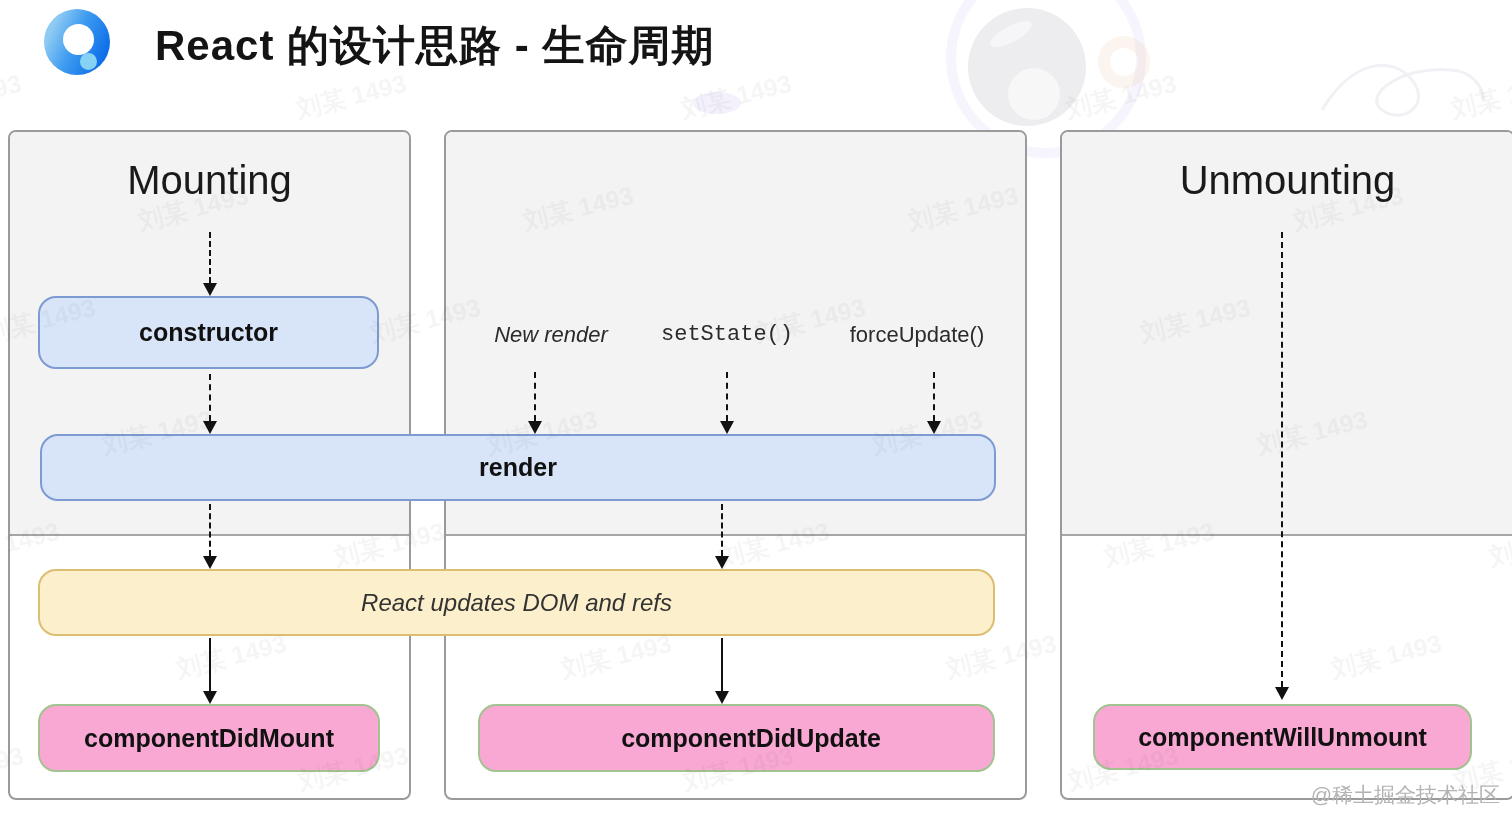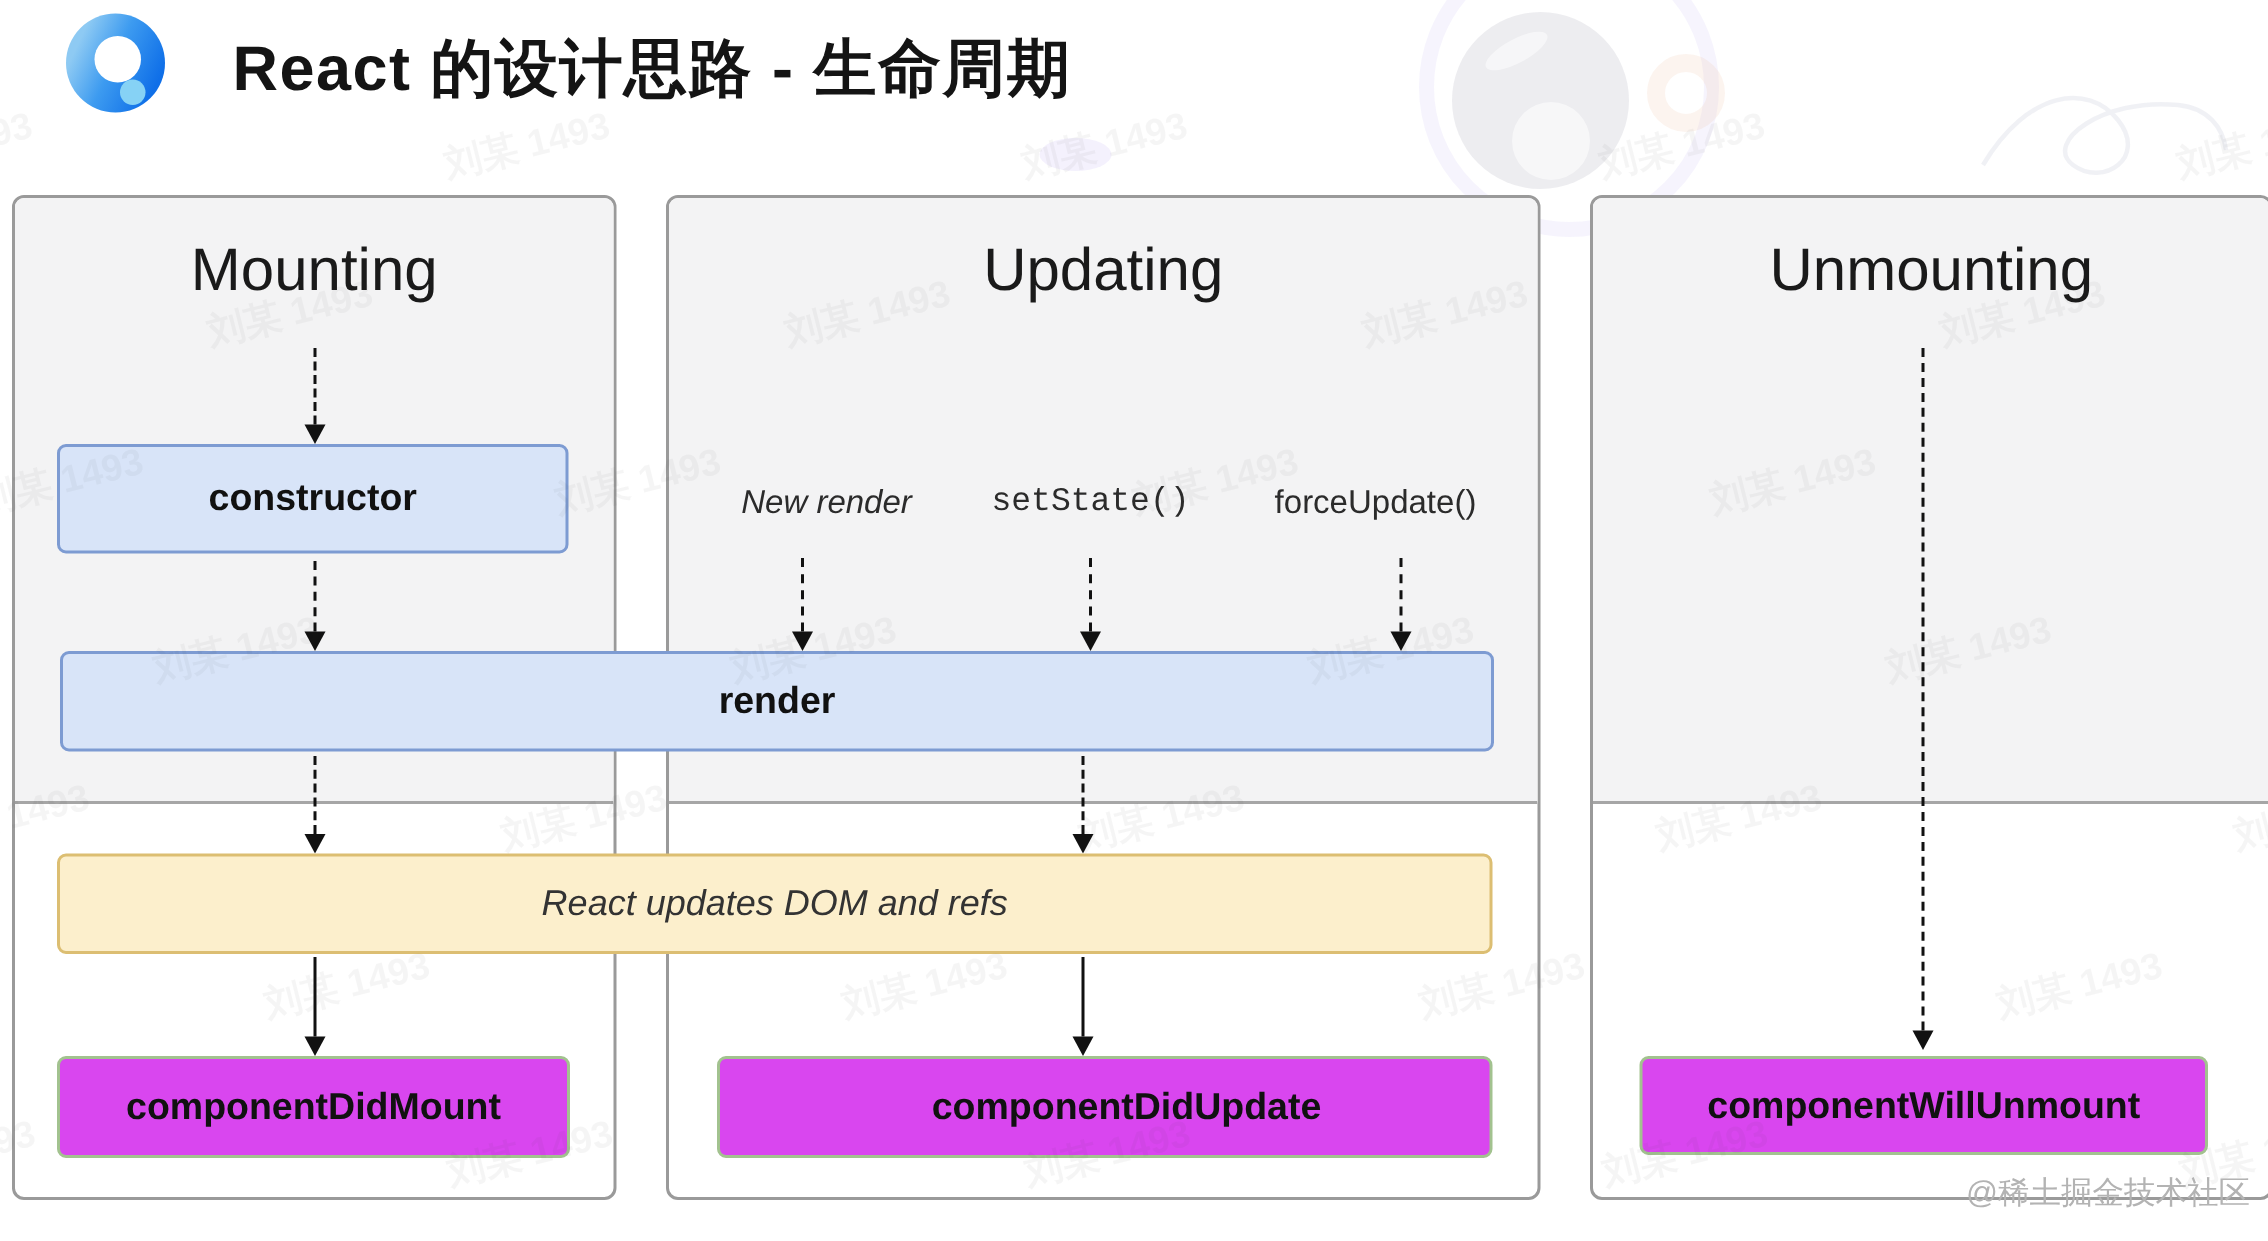--- a/index.html
+++ b/index.html
@@ -37,25 +37,25 @@
   
   .panel{position:absolute;top:130px;height:670px;background:#fff;border:2px solid #9a9a9a;
     border-radius:8px;box-sizing:border-box;z-index:1;}
   .panel-gray{position:absolute;left:0;right:0;top:0;height:402px;background:#f3f3f4;
     border-bottom:2px solid #a6a6a6;border-radius:6px 6px 0 0;}
   .panel-title{position:absolute;left:0;right:0;top:26px;text-align:center;font-size:40px;color:#1a1a1a;}
   #panel-mounting{left:8px;width:403px;}
   #panel-updating{left:444px;width:583px;}
   #panel-unmounting{left:1060px;width:455px;}
   
-  .dbox{position:absolute;z-index:3;box-sizing:border-box;border-radius:6px;
+  .dbox{position:absolute;z-index:3;box-sizing:border-box;border-radius:18px;
     display:flex;align-items:center;justify-content:center;font-weight:700;font-size:25px;color:#111;}
   .blue{background:#d8e4f8;border:2px solid #7d9bd2;}
   .yellow{background:#fcefcc;border:2px solid #dcbe72;font-weight:400;font-style:italic;font-size:24px;color:#333;}
-  .green{background:#d946ef;border:2px solid #a2c28f;}
+  .green{background:#f9a8d4;border:2px solid #a2c28f;}
   #box-constructor{left:38px;top:296px;width:341px;height:73px;}
   #box-render{left:40px;top:434px;width:956px;height:67px;}
   #box-domrefs{left:38px;top:569px;width:957px;height:67px;}
   #box-didmount{left:38px;top:704px;width:342px;height:68px;}
   #box-didupdate{left:478px;top:704px;width:517px;height:68px;padding-left:29px;}
   #box-willunmount{left:1093px;top:704px;width:379px;height:66px;}
   
   .trigger{position:absolute;top:322px;z-index:3;font-size:22px;color:#2b2b2b;transform:translateX(-50%);white-space:nowrap;}
   #lbl-newprops{left:551px;font-style:italic;}
   #lbl-setstate{left:727px;font-family:Liberation Mono, monospace;}
@@ -99,21 +99,20 @@
   </div>
   <div class="page-title">React 的设计思路 - 生命周期</div>
 
 
   <div class="panel" id="panel-mounting">
     <div class="panel-gray"></div>
     <div class="panel-title">Mounting</div>
   </div>
   <div class="panel" id="panel-updating">
     <div class="panel-gray"></div>
-    <div class="panel-title">Updating</div>
   </div>
   <div class="panel" id="panel-unmounting">
     <div class="panel-gray"></div>
     <div class="panel-title">Unmounting</div>
   </div>
 
   <div class="trigger" id="lbl-newprops">New render</div>
   <div class="trigger" id="lbl-setstate">setState()</div>
   <div class="trigger" id="lbl-forceupdate">forceUpdate()</div>
 

